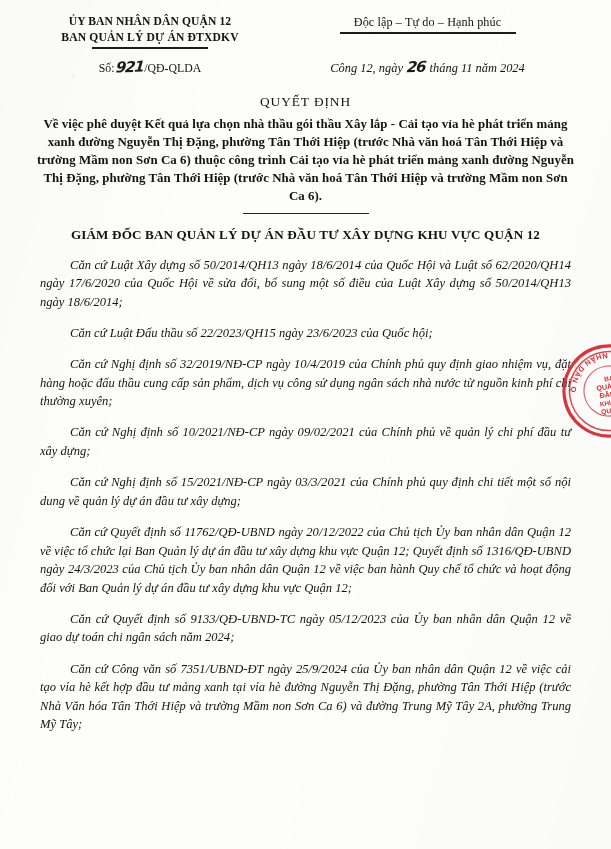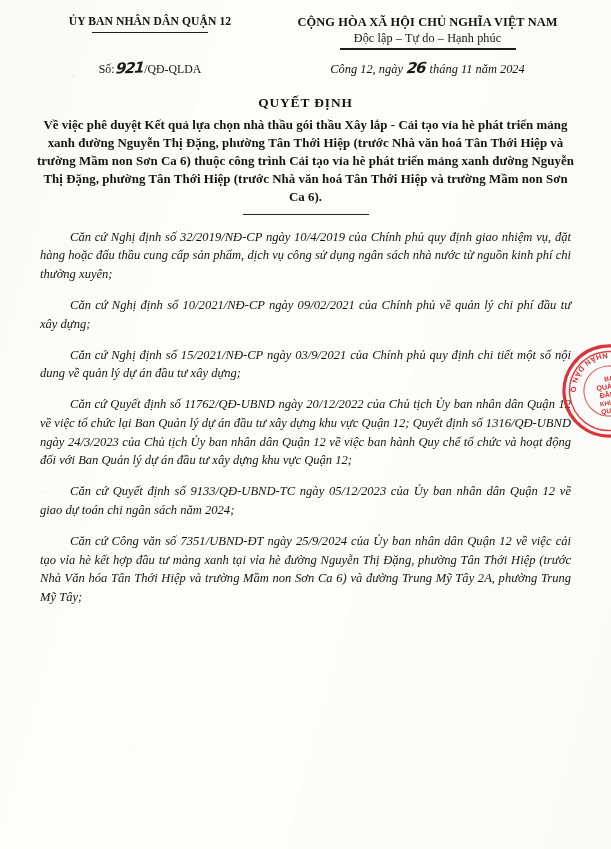--- a/index.html
+++ b/index.html
@@ -114,21 +114,21 @@
   }
 
   
   .title-block {
     margin-top: 18px;
     text-align: center;
     padding: 0 34px;
   }
   .decision-word {
     font-size: 13.4px;
-    font-weight: bold;
+    font-weight: normal;
     letter-spacing: .9px;
   }
   .title-sub {
     margin-top: 5px;
     font-size: 12.9px;
     font-weight: bold;
     line-height: 18.2px;
     letter-spacing: .05px;
   }
   .title-rule {
@@ -178,24 +178,24 @@
 <body>
 
 <div class="page">
   <div class="paper-grain"></div>
 
   <div class="content">
 
     <div class="doc-header">
       <div class="hdr-left">
         <div class="org-line">ỦY BAN NHÂN DÂN QUẬN 12</div>
+        <div class="org-line second">BAN QUẢN LÝ DỰ ÁN ĐTXDKV</div>
         <div class="rule rule-left"></div>
       </div>
       <div class="hdr-right">
-        <div class="nation-line">CỘNG HÒA XÃ HỘI CHỦ NGHĨA VIỆT NAM</div>
         <div class="motto-line">Độc lập – Tự do – Hạnh phúc</div>
         <div class="rule rule-right"></div>
       </div>
     </div>
 
     <div class="meta-row">
       <div class="meta-left">
         <span>Số:</span><span class="hand">921</span><span>/QĐ-QLDA</span>
       </div>
       <div class="meta-right">
@@ -204,25 +204,28 @@
         <span>tháng 11 năm 2024</span>
       </div>
     </div>
 
     <div class="title-block">
       <div class="decision-word">QUYẾT ĐỊNH</div>
       <div class="title-sub">Về việc phê duyệt Kết quả lựa chọn nhà thầu gói thầu Xây lắp - Cải tạo vỉa hè phát triển mảng xanh đường Nguyễn Thị Đặng, phường Tân Thới Hiệp (trước Nhà văn hoá Tân Thới Hiệp và trường Mầm non Sơn Ca 6) thuộc công trình Cải tạo vỉa hè phát triển mảng xanh đường Nguyễn Thị Đặng, phường Tân Thới Hiệp (trước Nhà văn hoá Tân Thới Hiệp và trường Mầm non Sơn Ca 6).</div>
       <div class="title-rule"></div>
     </div>
 
+    <div class="authority">GIÁM ĐỐC BAN QUẢN LÝ DỰ ÁN ĐẦU TƯ XÂY DỰNG KHU VỰC QUẬN 12</div>
 
     <div class="body-block">
+      <p class="para">Căn cứ Luật Xây dựng số 50/2014/QH13 ngày 18/6/2014 của Quốc Hội và Luật số 62/2020/QH14 ngày 17/6/2020 của Quốc Hội về sửa đổi, bổ sung một số điều của Luật Xây dựng số 50/2014/QH13 ngày 18/6/2014;</p>
+      <p class="para">Căn cứ Luật Đấu thầu số 22/2023/QH15 ngày 23/6/2023 của Quốc hội;</p>
       <p class="para">Căn cứ Nghị định số 32/2019/NĐ-CP ngày 10/4/2019 của Chính phủ quy định giao nhiệm vụ, đặt hàng hoặc đấu thầu cung cấp sản phẩm, dịch vụ công sử dụng ngân sách nhà nước từ nguồn kinh phí chi thường xuyên;</p>
       <p class="para">Căn cứ Nghị định số 10/2021/NĐ-CP ngày 09/02/2021 của Chính phủ về quản lý chi phí đầu tư xây dựng;</p>
-      <p class="para">Căn cứ Nghị định số 15/2021/NĐ-CP ngày 03/9/2021 của Chính phủ quy định chi tiết một số nội dung về quản lý dự án đầu tư xây dựng;</p>
+      <p class="para">Căn cứ Nghị định số 15/2021/NĐ-CP ngày 03/3/2021 của Chính phủ quy định chi tiết một số nội dung về quản lý dự án đầu tư xây dựng;</p>
       <p class="para">Căn cứ Quyết định số 11762/QĐ-UBND ngày 20/12/2022 của Chủ tịch Ủy ban nhân dân Quận 12 về việc tổ chức lại Ban Quản lý dự án đầu tư xây dựng khu vực Quận 12; Quyết định số 1316/QĐ-UBND ngày 24/3/2023 của Chủ tịch Ủy ban nhân dân Quận 12 về việc ban hành Quy chế tổ chức và hoạt động đối với Ban Quản lý dự án đầu tư xây dựng khu vực Quận 12;</p>
       <p class="para">Căn cứ Quyết định số 9133/QĐ-UBND-TC ngày 05/12/2023 của Ủy ban nhân dân Quận 12 về giao dự toán chi ngân sách năm 2024;</p>
       <p class="para">Căn cứ Công văn số 7351/UBND-ĐT ngày 25/9/2024 của Ủy ban nhân dân Quận 12 về việc cải tạo vỉa hè kết hợp đầu tư mảng xanh tại vỉa hè đường Nguyễn Thị Đặng, phường Tân Thới Hiệp (trước Nhà Văn hóa Tân Thới Hiệp và trường Mầm non Sơn Ca 6) và đường Trung Mỹ Tây 2A, phường Trung Mỹ Tây;</p>
     </div>
 
   </div>
 
   <svg class="seal" viewBox="0 0 104 104">
     <defs>
       <path id="sealArc" d="M 52,52 m -40,0 a 40,40 0 1,1 80,0 a 40,40 0 1,1 -80,0"></path>

